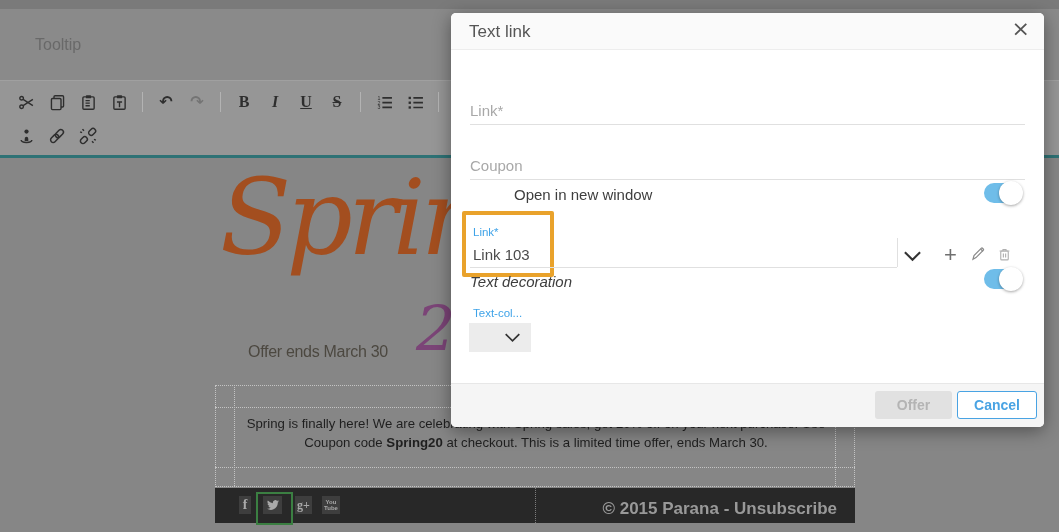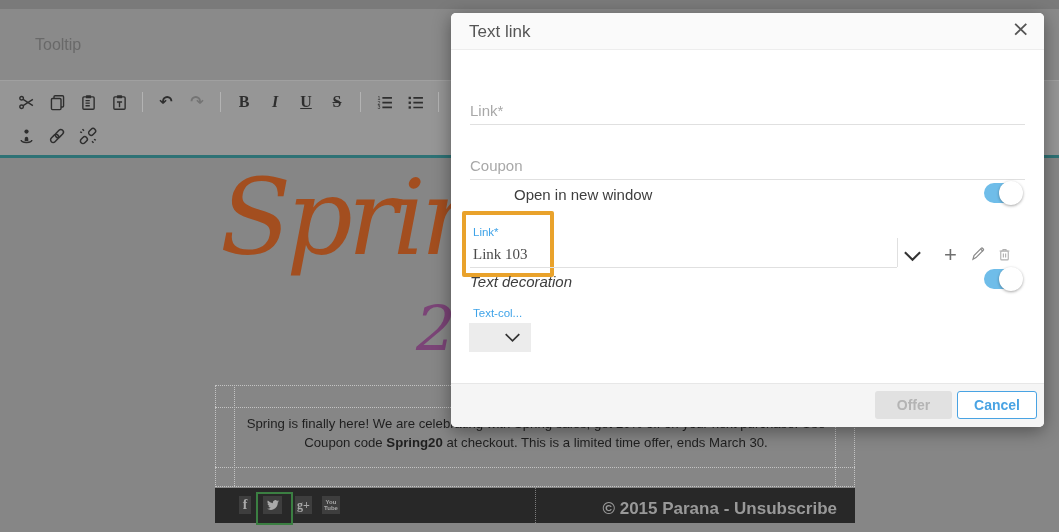--- a/index.html
+++ b/index.html
@@ -60,21 +60,21 @@
   .dlg-title{position:absolute;left:18px;top:9px;font-size:17px;color:#565656;}
   .dlg-close{position:absolute;right:14px;top:3px;font-size:22px;color:#555;cursor:pointer;
     font-family:"DejaVu Sans",sans-serif;}
   .field-ph{position:absolute;font-size:15px;color:#a8a8a8;}
   .field-line{position:absolute;height:0;border-bottom:1px solid #e0e0e0;}
   .dlg-label{position:absolute;font-size:15px;color:#3e3e3e;}
   .blue-label{position:absolute;font-size:11.5px;color:#3fa3e8;}
   .toggle{position:absolute;width:36px;height:20px;border-radius:10px;background:#6fbde9;}
   .toggle::after{content:"";position:absolute;right:-3px;top:-2px;width:24px;height:24px;border-radius:50%;
     background:#fff;box-shadow:0 1px 3px rgba(0,0,0,.35);}
-  .link-value{position:absolute;font-size:15px;color:#4b4b4b;font-family:Liberation Serif, serif;}
+  .link-value{position:absolute;font-size:15px;color:#4b4b4b;}
   .hl-box{position:absolute;left:11px;top:198px;width:84px;height:58px;border:4px solid #e9a22b;border-radius:2px;}
   .in-divider{position:absolute;left:446px;top:225px;width:0;height:29px;border-left:1px solid #e0e0e0;}
   .chev{position:absolute;}
   .chev svg{stroke:#333;fill:none;stroke-width:2.2;}
   .mini-icon{position:absolute;width:18px;height:18px;display:flex;align-items:center;justify-content:center;}
   .mini-icon svg{stroke:#8a8a8a;fill:none;stroke-width:1.2;}
   .mini-icon.lighter svg{stroke:#b0b0b0;}
   .plus-glyph{position:absolute;font-size:22px;font-weight:400;color:#707070;line-height:1;}
   .color-dd{position:absolute;left:18px;top:310px;width:62px;height:29px;background:#ececec;}
   .color-dd svg{position:absolute;right:10px;top:9px;stroke:#333;fill:none;stroke-width:2;}
@@ -205,20 +205,21 @@
           </svg>
       </span>
     </div>
   </div>
 
   <div class="teal-line"></div>
 
   <div class="canvas">
     <div class="spring-logo">Spring</div>
     <div class="accent-2">2</div>
+    <div class="offer-line" style="left:248px;">Offer ends March 30</div>
 
     <div class="dot-h" style="top:227px;"></div>
     <div class="dot-h" style="top:249px;"></div>
     <div class="dot-h" style="top:309px;"></div>
     <div class="dot-h" style="top:328px;"></div>
     <div class="dot-v" style="left:215px;top:227px;height:138px;"></div>
     <div class="dot-v" style="left:854px;top:227px;height:138px;"></div>
     <div class="dot-v" style="left:234px;top:227px;height:101px;"></div>
     <div class="dot-v" style="left:835px;top:227px;height:101px;"></div>
 

